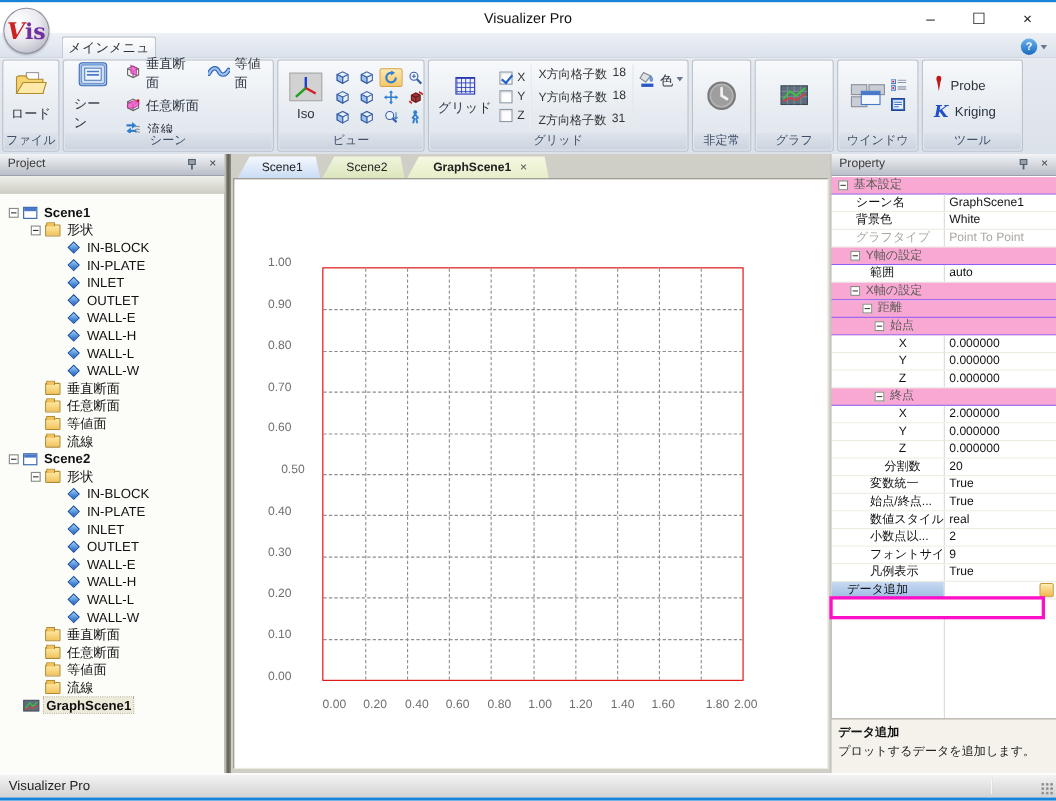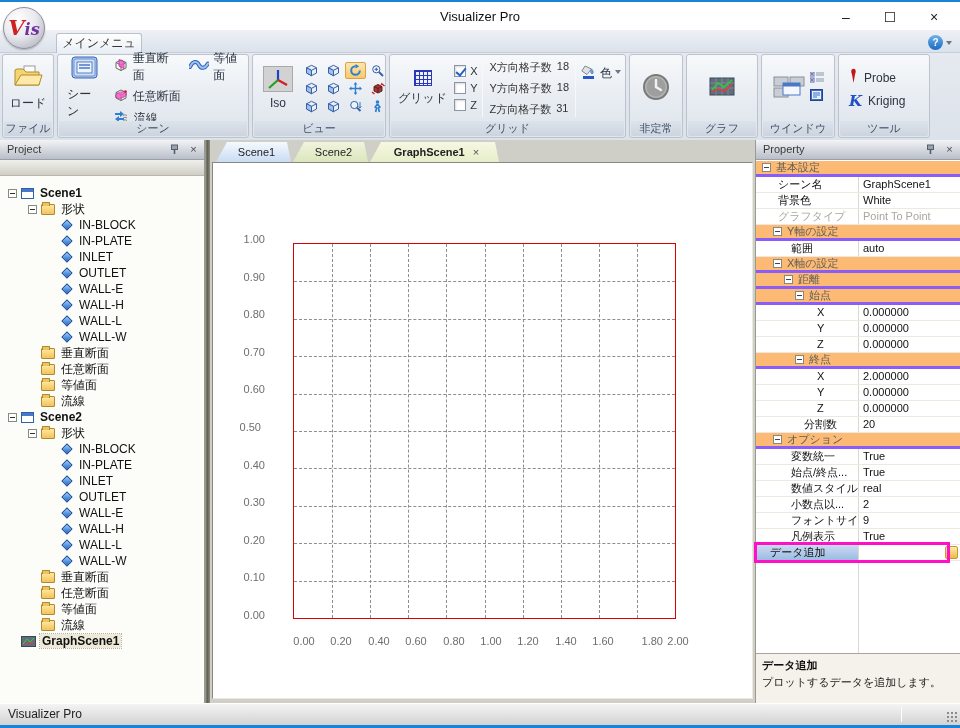--- a/index.html
+++ b/index.html
@@ -9,21 +9,21 @@
   
   .titlebar { position:absolute; left:0; top:0; right:0; height:30px; background:#fff; border-top:2px solid #1883d7; }
   .title-text { position:absolute; left:0; right:0; top:7px; text-align:center; font-size:13px; color:#111; }
   .win-btns { position:absolute; right:4px; top:2px; display:flex; }
   .win-btn { width:44px; height:26px; text-align:center; line-height:26px; font-size:14px; color:#222; cursor:default; }
 
   .logo { position:absolute; left:3px; top:7px; width:42px; height:42px; border-radius:50%;
           background:radial-gradient(circle at 35% 28%, #ffffff 0%, #e9e9ef 45%, #b9b9c6 85%, #9a9aa8);
           border:1px solid #8f8f9c; box-shadow:0 1px 2px rgba(0,0,0,.25); z-index:30; text-align:center; line-height:40px; }
   .logo .v  { font-family:"DejaVu Serif","Liberation Serif",serif; font-style:italic; font-weight:bold; font-size:21px; color:#c22; }
-  .logo .is { font-family:"DejaVu Serif","Liberation Serif",serif; font-style:italic; font-weight:bold; font-size:16px; color:#7030a0; }
+  .logo .is { font-family:"DejaVu Serif","Liberation Serif",serif; font-weight:bold; font-size:20px; color:#7030a0; }
 
   
   .ribbon-tabs { position:absolute; left:0; top:30px; right:0; height:23px;
                  background:linear-gradient(#eef1f6,#dbe2eb); border-bottom:1px solid #c6cdd8; }
   .main-tab { position:absolute; left:56px; top:3px; width:86px; height:20px; text-align:center; line-height:18px;
               font-size:12px; color:#333; background:linear-gradient(#fefefe,#e9eef5);
               border:1px solid #b9c1cd; border-bottom:none; border-radius:3px 3px 0 0; }
   .help-area { position:absolute; right:8px; top:5px; display:flex; align-items:center; gap:3px; }
   .help-circle { width:15px; height:15px; border-radius:50%; background:linear-gradient(#6db2ee,#1a6ac0);
                  color:#fff; font-size:10px; font-weight:bold; text-align:center; line-height:15px; }
@@ -107,21 +107,21 @@
   .gl-v { position:absolute; top:0; bottom:0; width:0; border-left:1px dashed #8e8e8e; }
   .gl-h { position:absolute; left:0; right:0; height:0; border-top:1px dashed #8e8e8e; }
   .ytick { position:absolute; width:48px; text-align:right; font-size:11px; color:#6e6e6e; height:14px; line-height:14px; }
   .xtick { position:absolute; width:44px; text-align:center; font-size:11px; color:#6e6e6e; height:14px; line-height:14px; }
 
   .right-panel { position:absolute; right:0; top:140px; width:205px; bottom:25px; background:#fff; border-left:1px solid #9a9a90; }
   .prop-grid { position:absolute; left:0; right:0; top:21px; }
   .prow { display:flex; height:16px; line-height:15px; font-size:11px; border-bottom:1px solid #eceae0; background:#fff; }
   .prow .plabel { width:102px; flex:none; overflow:hidden; white-space:nowrap; color:#111; display:flex; align-items:center; }
   .prow .pvalue { flex:1; border-left:1px solid #dcdad0; padding-left:4px; overflow:hidden; white-space:nowrap; color:#111; display:flex; align-items:center; }
-  .prow.group { background:#fdba74; border-bottom:3px solid #8b5cf6; color:#5c5c56; }
+  .prow.group { background:#f9a8d4; border-bottom:1px solid #8b5cf6; color:#5c5c56; }
   .prow.group .plabel { width:auto; color:#5c5c56; }
   .prow.disabled .plabel, .prow.disabled .pvalue { color:#a9a79d; }
   .prow.selected .plabel { background:linear-gradient(#c9daf2,#9dbbe2); }
   .pexp { width:9px; height:9px; flex:none; border:1px solid #8a887e; background:#fff; position:relative; margin-right:5px; }
   .pexp::after { content:""; position:absolute; left:1px; right:1px; top:3px; height:1px; background:#444; }
   .ell-btn { width:13px; height:13px; margin-left:auto; margin-right:2px; flex:none;
              background:linear-gradient(#ffeab0,#f2b84a); border:1px solid #c89838; border-radius:2px; }
   .empty-divider { position:absolute; left:102px; width:1px; background:#dcdad0; }
   .highlight-box { position:absolute; left:-2px; width:196px; height:21px; border:3px solid #ff10c8; z-index:9; pointer-events:none; }
   .prop-desc { position:absolute; left:0; right:0; bottom:0; height:50px; background:#f4f2ea; border-top:1px solid #a8a69c; padding:4px 6px; }
@@ -725,21 +725,21 @@
         <div class="gl-v" style="left: 80%;"></div>
         <div class="gl-h" style="top: 80%;"></div>
         <div class="gl-v" style="left: 90%;"></div>
         <div class="gl-h" style="top: 90%;"></div>
       </div>
       <div class="ytick" style="left: 4px; top: 69px;">1.00</div>
       <div class="ytick" style="left: 4px; top: 107px;">0.90</div>
       <div class="ytick" style="left: 4px; top: 144px;">0.80</div>
       <div class="ytick" style="left: 4px; top: 182px;">0.70</div>
       <div class="ytick" style="left: 4px; top: 219px;">0.60</div>
-      <div class="ytick" style="left: 0; top: 257px;">0.50</div>
+      <div class="ytick" style="left: 16px; top: 257px;">0.50</div>
       <div class="ytick" style="left: 4px; top: 295px;">0.40</div>
       <div class="ytick" style="left: 4px; top: 332px;">0.30</div>
       <div class="ytick" style="left: 4px; top: 370px;">0.20</div>
       <div class="ytick" style="left: 4px; top: 407px;">0.10</div>
       <div class="ytick" style="left: 4px; top: 445px;">0.00</div>
       <div class="xtick" style="left: 69px; top: 471px;">0.00</div>
       <div class="xtick" style="left: 106px; top: 471px;">0.20</div>
       <div class="xtick" style="left: 144px; top: 471px;">0.40</div>
       <div class="xtick" style="left: 181px; top: 471px;">0.60</div>
       <div class="xtick" style="left: 219px; top: 471px;">0.80</div>
@@ -839,26 +839,20 @@
         <span class="pvalue">0.000000</span>
       </div>
       <div class="prow">
         <span class="plabel" style="padding-left: 61px;">Z</span>
         <span class="pvalue">0.000000</span>
       </div>
       <div class="prow">
         <span class="plabel" style="padding-left: 48px;">分割数</span>
         <span class="pvalue">20</span>
       </div>
-      <div class="prow group">
-        <span class="plabel" style="padding-left: 17px;">
-          <span class="pexp"></span>
-          <span>オプション</span>
-        </span>
-      </div>
       <div class="prow">
         <span class="plabel" style="padding-left: 35px;">変数統一</span>
         <span class="pvalue">True</span>
       </div>
       <div class="prow">
         <span class="plabel" style="padding-left: 35px;">始点/終点...</span>
         <span class="pvalue">True</span>
       </div>
       <div class="prow">
         <span class="plabel" style="padding-left: 35px;">数値スタイル</span>

